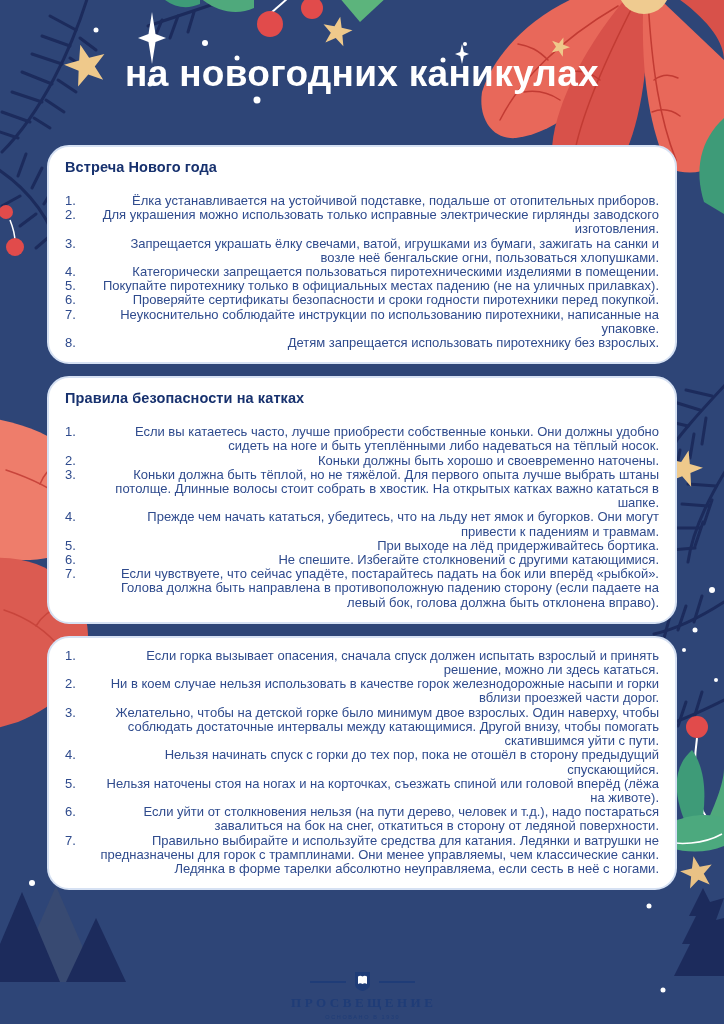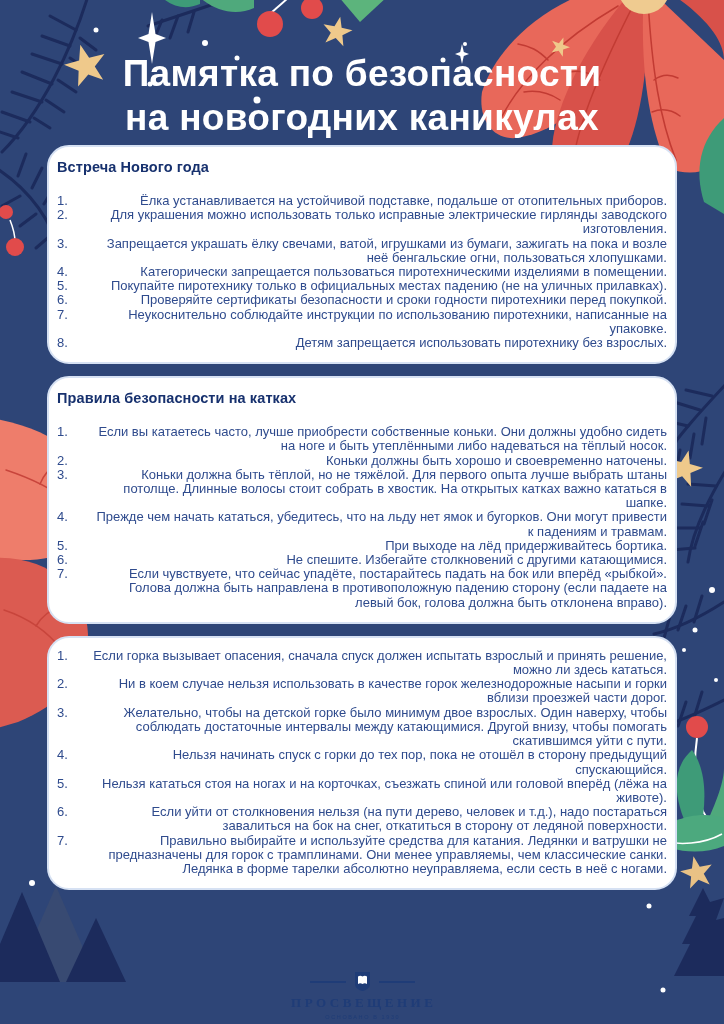--- a/index.html
+++ b/index.html
@@ -13,21 +13,21 @@
     position:absolute; top:52px; left:0; right:0; z-index:1;
     text-align:center; color:#FFFFFF; font-weight:bold;
     font-size:37px; line-height:44px; letter-spacing:0.3px;
   }
   .cards {
     position:absolute; top:145px; left:47px; width:630px; z-index:1;
     display:flex; flex-direction:column; gap:12px;
   }
   .card {
     background:#FFFFFF; border:2px solid #D6E1F3; border-radius:22px;
-    padding:11px 8px 12px; box-sizing:border-box;
+    padding:11px 16px 12px; box-sizing:border-box;
   }
   .card h2 {
     margin:0 0 18px; font-size:14.5px; line-height:18px;
     color:#17316E; font-weight:bold; letter-spacing:0.1px;
   }
   .card ol { margin:0; padding:0; list-style:none; }
   .card li {
     display:flex; font-size:13px; line-height:14.2px; color:#2F4B8D;
   }
   .card li .num { flex:none; width:32px; }
@@ -207,39 +207,38 @@
       <circle cx="695" cy="630" r="2.5"></circle>
       <circle cx="684" cy="650" r="2"></circle>
       <circle cx="716" cy="680" r="2"></circle>
       <circle cx="32" cy="883" r="3"></circle>
       <circle cx="649" cy="906" r="2.5"></circle>
       <circle cx="663" cy="990" r="2.5"></circle>
     </g>
   </svg>
 
   <header class="title">
-    <div>Памятка по безопасности</div>
     <div>на новогодних каникулах</div>
   </header>
 
   <main class="cards">
   <section class="card">
     <h2>Встреча Нового года</h2>
     <ol>
           <li>
             <span class="num">1.</span>
             <span class="txt">Ёлка устанавливается на устойчивой подставке, подальше от отопительных приборов.</span>
           </li>
           <li>
             <span class="num">2.</span>
             <span class="txt">Для украшения можно использовать только исправные электрические гирлянды заводского изготовления.</span>
           </li>
           <li>
             <span class="num">3.</span>
-            <span class="txt">Запрещается украшать ёлку свечами, ватой, игрушками из бумаги, зажигать на пока и возле неё бенгальские огни, пользоваться хлопушками.</span>
+            <span class="txt">Запрещается украшать ёлку свечами, ватой, игрушками из бумаги, зажигать на санки и возле неё бенгальские огни, пользоваться хлопушками.</span>
           </li>
           <li>
             <span class="num">4.</span>
             <span class="txt">Категорически запрещается пользоваться пиротехническими изделиями в помещении.</span>
           </li>
           <li>
             <span class="num">5.</span>
             <span class="txt">Покупайте пиротехнику только в официальных местах падению (не на уличных прилавках).</span>
           </li>
           <li>
@@ -304,21 +303,21 @@
           <li>
             <span class="num">3.</span>
             <span class="txt">Желательно, чтобы на детской горке было минимум двое взрослых. Один наверху, чтобы соблюдать достаточные интервалы между катающимися. Другой внизу, чтобы помогать скатившимся уйти с пути.</span>
           </li>
           <li>
             <span class="num">4.</span>
             <span class="txt">Нельзя начинать спуск с горки до тех пор, пока не отошёл в сторону предыдущий спускающийся.</span>
           </li>
           <li>
             <span class="num">5.</span>
-            <span class="txt">Нельзя кататься стоя на ногах и на корточках, съезжать спиной или головой вперёд (лёжа на животе).</span>
+            <span class="txt">Нельзя наточены стоя на ногах и на корточках, съезжать спиной или головой вперёд (лёжа на животе).</span>
           </li>
           <li>
             <span class="num">6.</span>
             <span class="txt">Если уйти от столкновения нельзя (на пути дерево, человек и т.д.), надо постараться завалиться на бок на снег, откатиться в сторону от ледяной поверхности.</span>
           </li>
           <li>
             <span class="num">7.</span>
             <span class="txt">Правильно выбирайте и используйте средства для катания. Ледянки и ватрушки не предназначены для горок с трамплинами. Они менее управляемы, чем классические санки. Ледянка в форме тарелки абсолютно неуправляема, если сесть в неё с ногами.</span>
           </li>
         </ol>

